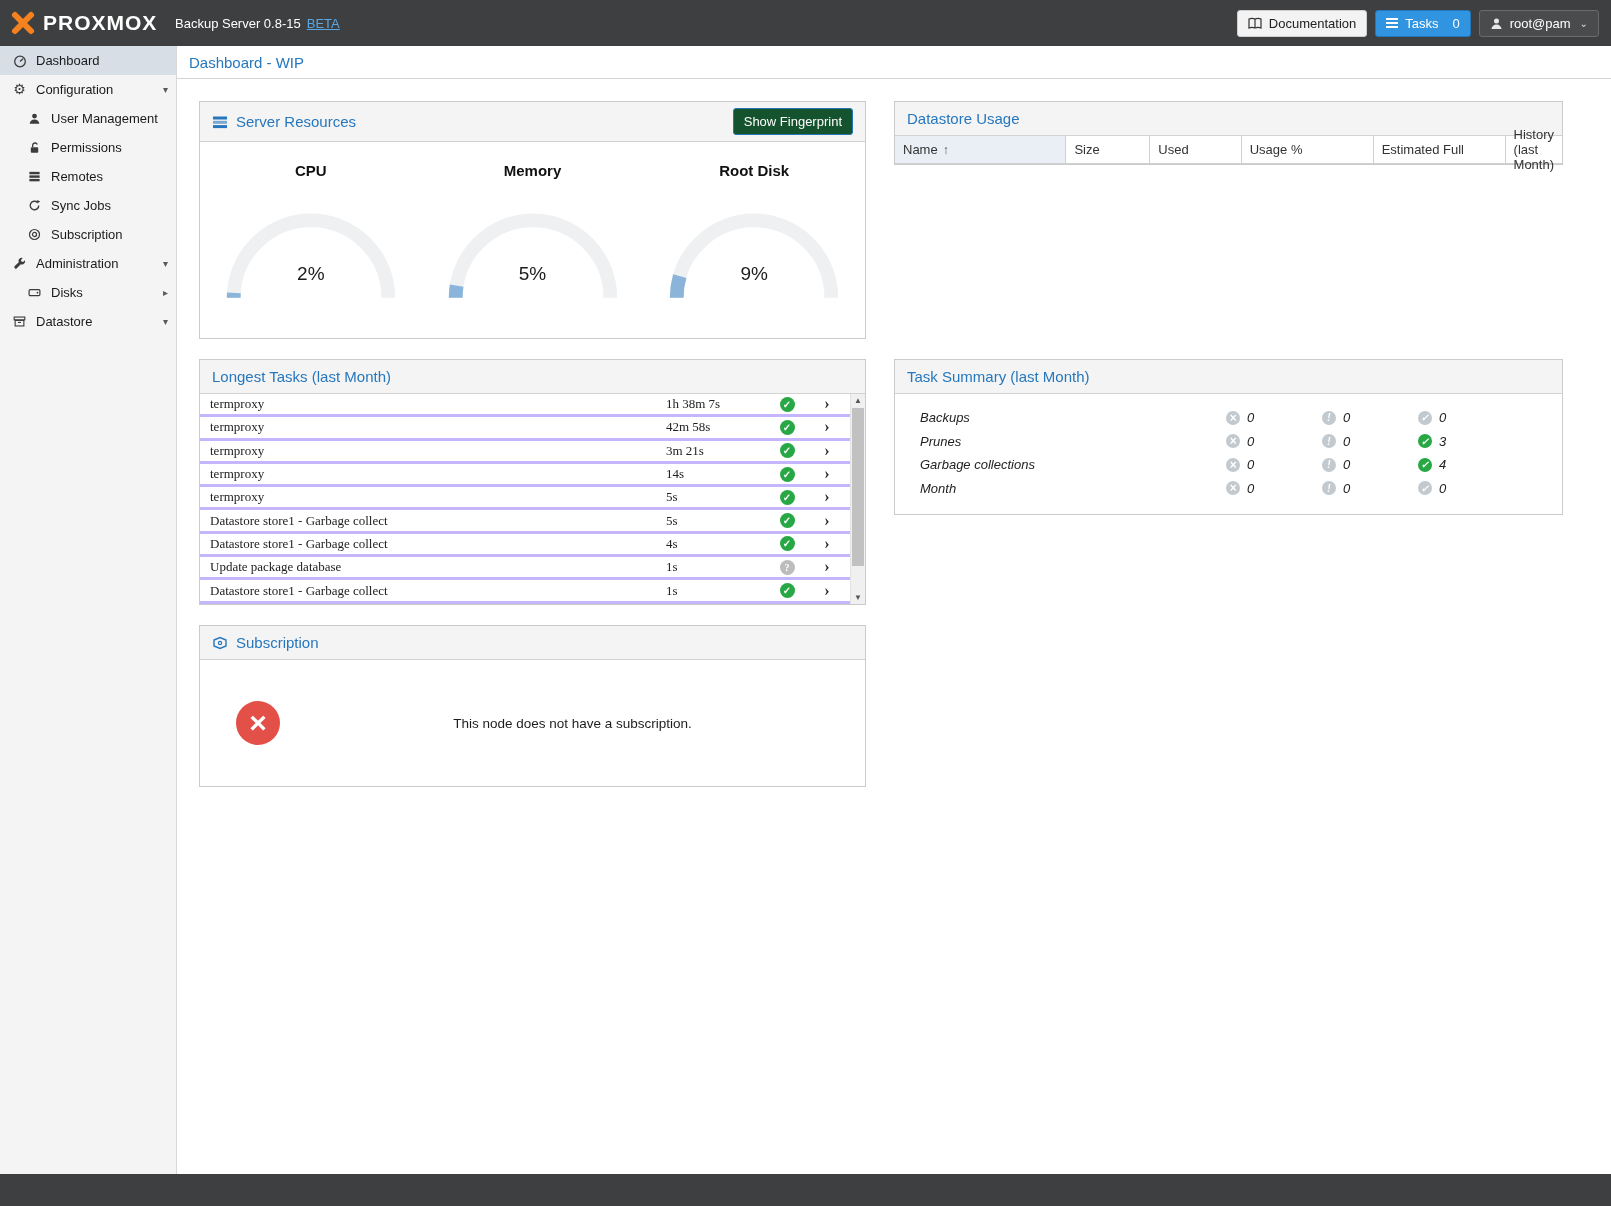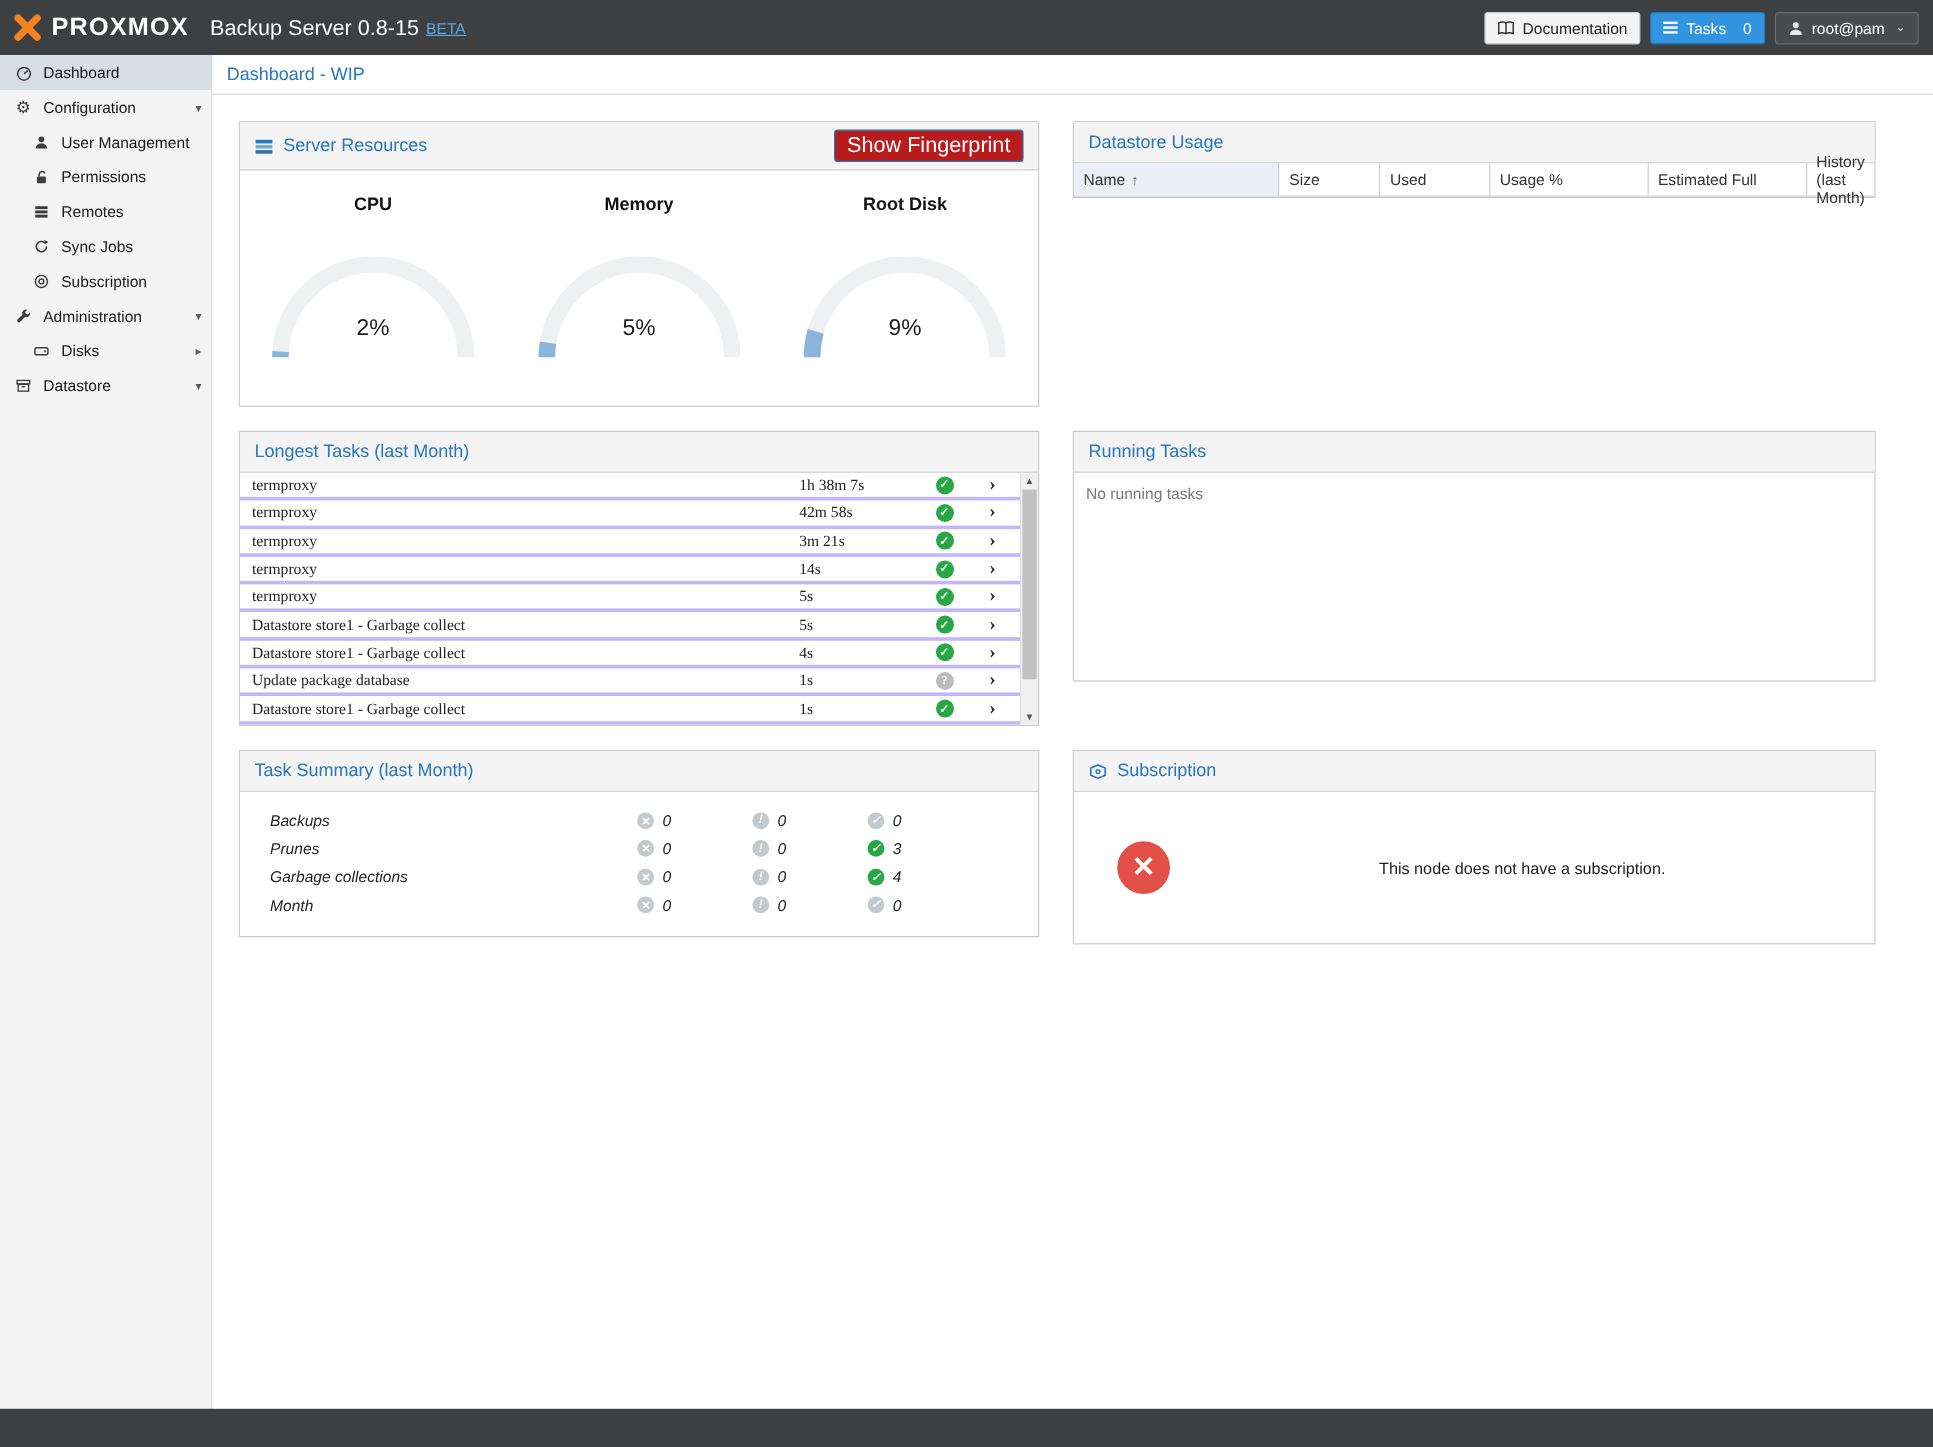--- a/index.html
+++ b/index.html
@@ -11,21 +11,21 @@
   }
 
   
   .topbar {
     position:absolute; top:0; left:0; right:0; height:46px;
     background:#3e3f41; display:flex; align-items:center; color:#fff;
     padding:0 12px 0 10px;
   }
   .logo { display:flex; align-items:center; gap:7px; width:165px; }
   .logo-text { font-size:21px; font-weight:bold; letter-spacing:1px; color:#fff; }
-  .tb-sub { font-size:18px; color:#fff; margin-right:6px; }
+  .tb-sub { font-size:13px; color:#fff; margin-right:6px; }
   .tb-beta { color:#5aa7e4; text-decoration:underline; font-size:13px; cursor:pointer; }
   .tb-right { margin-left:auto; display:flex; align-items:center; gap:8px; }
   .btn {
     display:inline-flex; align-items:center; gap:7px; height:27px; padding:0 10px;
     border-radius:3px; font-size:13px; cursor:pointer; font-family:inherit;
   }
   .btn-light { background:#f3f3f3; border:1px solid #cfcfcf; color:#222; }
   .btn-blue  { background:#3094e0; border:1px solid #2376b8; color:#fff; }
   .btn-dark  { background:#4a4b4d; border:1px solid #6a6b6d; color:#fff; }
   .task-count { padding-left:7px; }
@@ -73,22 +73,22 @@
   .gauge h3 { font-size:15px; font-weight:bold; color:#111; margin:0 0 26px 0; }
   .gauge-wrap { position:relative; width:184px; height:97px; margin:0 auto; }
   .gauge-svg { width:184px; height:97px; display:block; }
   .gauge-track { stroke:#eef0f2; stroke-width:15; fill:none; }
   .gauge-fill { stroke:#8ab4d9; stroke-width:15; fill:none; }
   .gauge-val {
     position:absolute; left:0; right:0; top:58px; text-align:center;
     font-size:19px; color:#1c1c1c;
   }
   .btn-fp {
-    margin-left:auto; background:#b91c1c; border:1px solid #2376b8; color:#fff;
-    height:27px; padding:0 10px; border-radius:3px; font-size:18px; cursor:pointer;
+    margin-left:auto; background:#14532d; border:1px solid #2376b8; color:#fff;
+    height:27px; padding:0 10px; border-radius:3px; font-size:13px; cursor:pointer;
     font-family:inherit;
   }
 
   
   .du-head { display:flex; border-bottom:1px solid #d0d0d0; height:28px; }
   .du-cell {
     display:flex; align-items:center; padding:0 8px; font-size:13px; color:#333;
     border-right:1px solid #d0d0d0; cursor:pointer;
   }
   .du-cell.c0 { width:181px; background:#e9eff5; gap:5px; }
@@ -458,28 +458,20 @@
           <span class="lt-chev">›</span>
         </div>
         <div class="scrollbar">
           <div class="sb-arrow sb-up">▲</div>
           <div class="sb-thumb"></div>
           <div class="sb-arrow sb-down">▼</div>
         </div>
       </div>
     </div>
 
-    <div class="panel">
-      <div class="panel-hd">
-        <span>Running Tasks</span>
-      </div>
-      <div class="rt-body">
-        <div class="empty-note">No running tasks</div>
-      </div>
-    </div>
 
     <div class="panel">
       <div class="panel-hd">
         <span>Task Summary (last Month)</span>
       </div>
       <div class="ts-body">
         <div class="ts-row">
           <span class="ts-label">Backups</span>
           <span class="ts-cell">
               <span class="sumicon sum-err"></span>

